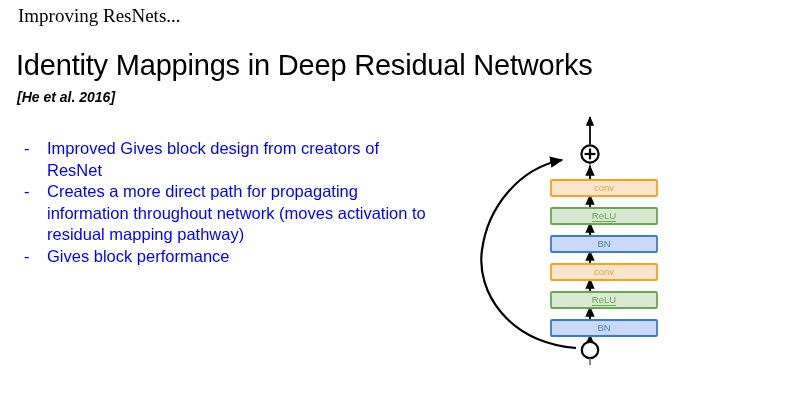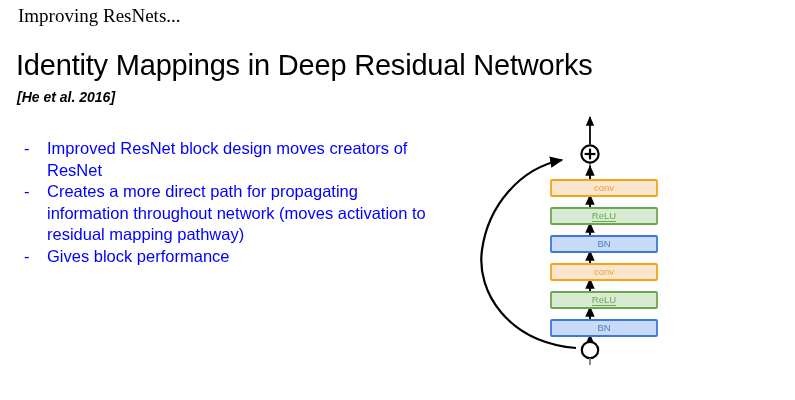--- a/index.html
+++ b/index.html
@@ -115,21 +115,21 @@
 
   <div class="kicker">Improving ResNets...</div>
 
   <div class="main-title">Identity Mappings in Deep Residual Networks</div>
 
   <div class="citation">[He et al. 2016]</div>
 
   <div class="bullets">
     <div class="bullet-row">
       <span class="bullet-dash">-</span>
-      <span class="bullet-text">Improved ResNet block design moves creators of ResNet</span>
+      <span class="bullet-text">Improved Gives block design from creators of ResNet</span>
     </div>
     <div class="bullet-row">
       <span class="bullet-dash">-</span>
       <span class="bullet-text">Creates a more direct path for propagating information throughout network (moves activation to residual mapping pathway)</span>
     </div>
     <div class="bullet-row">
       <span class="bullet-dash">-</span>
       <span class="bullet-text">Gives block performance</span>
     </div>
   </div>

